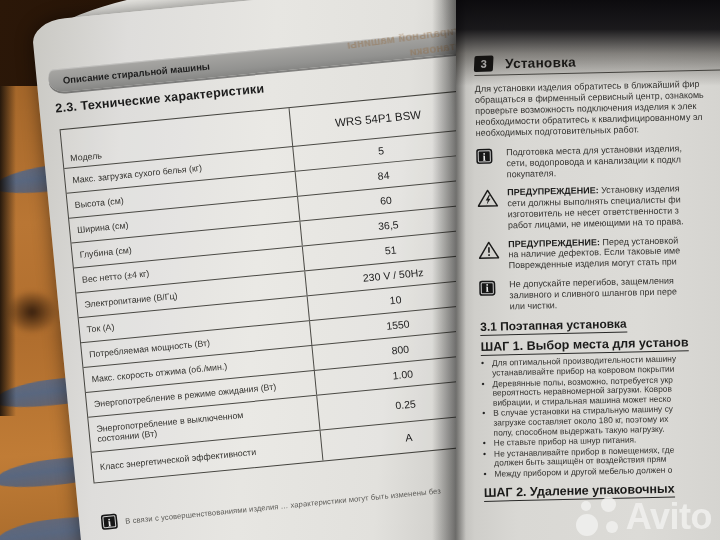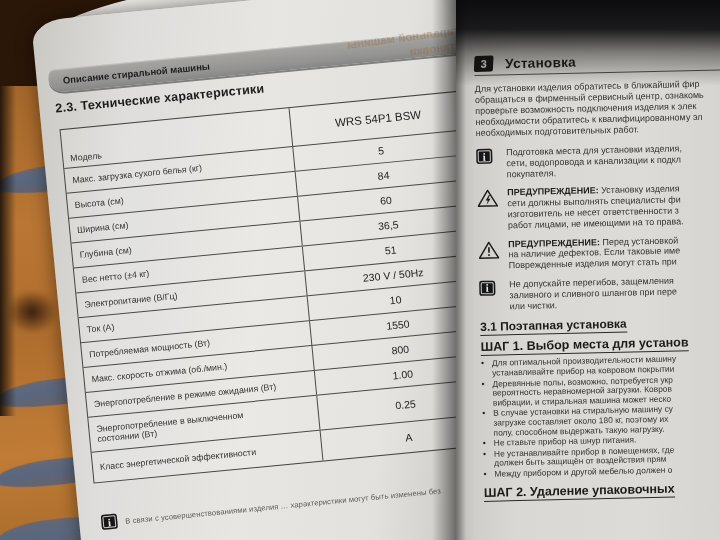--- a/index.html
+++ b/index.html
@@ -318,14 +318,23 @@
       </div>
 
       <div class="hstep step2">
         <span class="u">ШАГ 2.  Удаление упаковочных</span>
       </div>
 
     </div>
     <div class="rp-topshadow"></div>
   </div>
 
+  <div class="watermark">
+    <span class="alogo">
+      <i class="c1"></i>
+      <i class="c2"></i>
+      <i class="c3"></i>
+      <i class="c4"></i>
+    </span>
+    <span class="aword">Avito</span>
+  </div>
 
 </div>
 
 </body></html>

